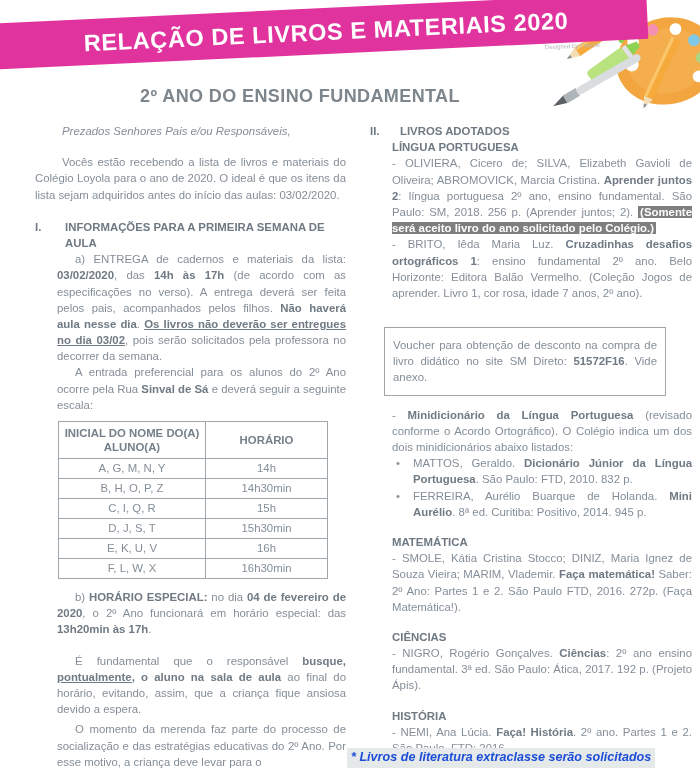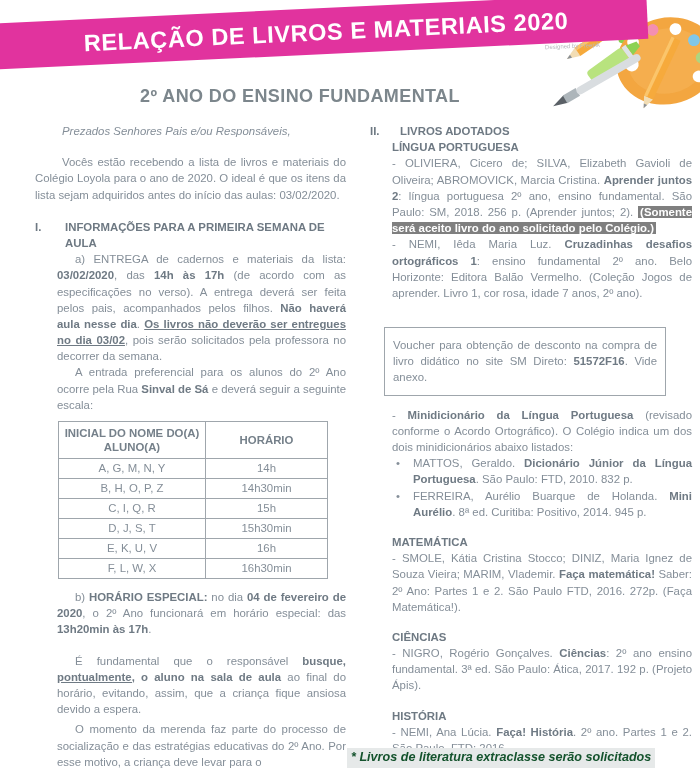--- a/index.html
+++ b/index.html
@@ -63,21 +63,21 @@
   ul.dict{list-style:none;margin:0;padding:0;}
   ul.dict li{position:relative;padding-left:21px;text-align:justify;}
   ul.dict li::before{content:"\2022";position:absolute;left:4px;}
   
   .seg-b{font-weight:bold;color:var(--bold-gray);}
   .seg-bu{font-weight:bold;color:var(--bold-gray);text-decoration:underline;}
   .seg-hl{background:var(--highlight-gray);color:#fff;font-weight:bold;padding:0 2px;}
   
   .footnote{
     position:absolute;left:347px;top:748px;z-index:2;font-size:12.6px;font-style:italic;
-    font-weight:bold;color:#14532d;background:var(--footnote-bg);padding:1px 4px;white-space:nowrap;
+    font-weight:bold;color:#1d4ed8;background:var(--footnote-bg);padding:1px 4px;white-space:nowrap;
   }
 </style>
 </head>
 <body>
 
 <div class="page">
 
   <svg class="illustration" viewBox="0 0 160 120" aria-hidden="true">
 
     <g transform="translate(92,10) rotate(18)">
@@ -186,21 +186,21 @@
 
   <div class="col col-right">
     <div class="sec-head">
       <span class="marker">II.</span>
       <span>LIVROS ADOTADOS</span>
     </div>
 
     <div class="sec-body">
       <div class="subject">LÍNGUA PORTUGUESA</div>
       <p class="book"><span>- OLIVIERA, Cicero de; SILVA, Elizabeth Gavioli de Oliveira; ABROMOVICK, Marcia Cristina. </span><span class="seg-b">Aprender juntos 2</span><span>: língua portuguesa 2º ano, ensino fundamental. São Paulo: SM, 2018. 256 p. (Aprender juntos; 2). </span><span class="seg-hl">(Somente será aceito livro do ano solicitado pelo Colégio.)</span></p>
-      <p class="book"><span>- NEMI, Iêda Maria Luz. </span><span class="seg-b">Cruzadinhas desafios ortográficos 1</span><span>: ensino fundamental 2º ano. Belo Horizonte: Editora Balão Vermelho. (Coleção Jogos de aprender. Livro 1, cor rosa, idade 7 anos, 2º ano).</span></p>
+      <p class="book"><span>- BRITO, Iêda Maria Luz. </span><span class="seg-b">Cruzadinhas desafios ortográficos 1</span><span>: ensino fundamental 2º ano. Belo Horizonte: Editora Balão Vermelho. (Coleção Jogos de aprender. Livro 1, cor rosa, idade 7 anos, 2º ano).</span></p>
 
       <div class="voucher-box"><span>Voucher para obtenção de desconto na compra de livro didático no site SM Direto: </span><span class="seg-b">51572F16</span><span>. Vide anexo.</span></div>
 
       <p class="book"><span>- </span><span class="seg-b">Minidicionário da Língua Portuguesa</span><span> (revisado conforme o Acordo Ortográfico). O Colégio indica um dos dois minidicionários abaixo listados:</span></p>
       <ul class="dict">
           <li><span>MATTOS, Geraldo. </span><span class="seg-b">Dicionário Júnior da Língua Portuguesa</span><span>. São Paulo: FTD, 2010. 832 p.</span></li>
           <li><span>FERREIRA, Aurélio Buarque de Holanda. </span><span class="seg-b">Mini Aurélio</span><span>. 8ª ed. Curitiba: Positivo, 2014. 945 p.</span></li>
         </ul>
 
       <div class="subject mt">MATEMÁTICA</div>

